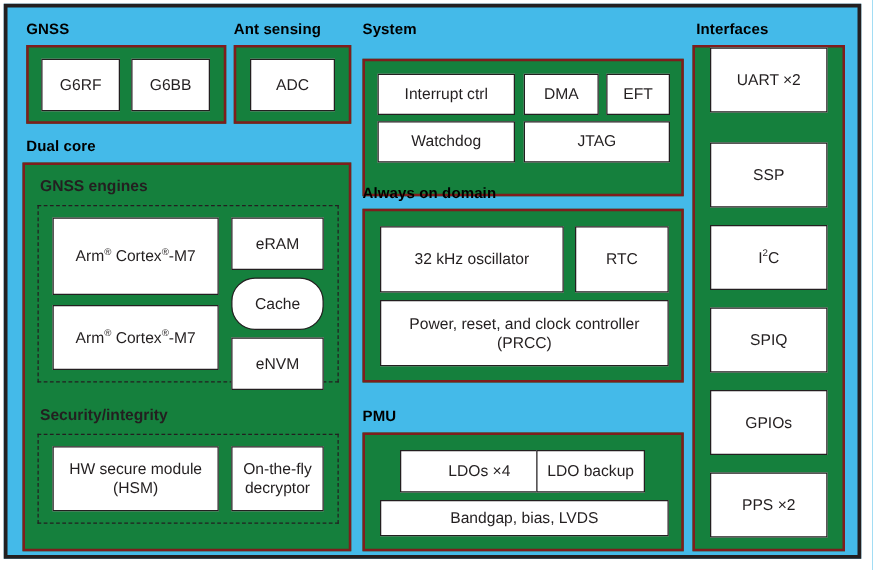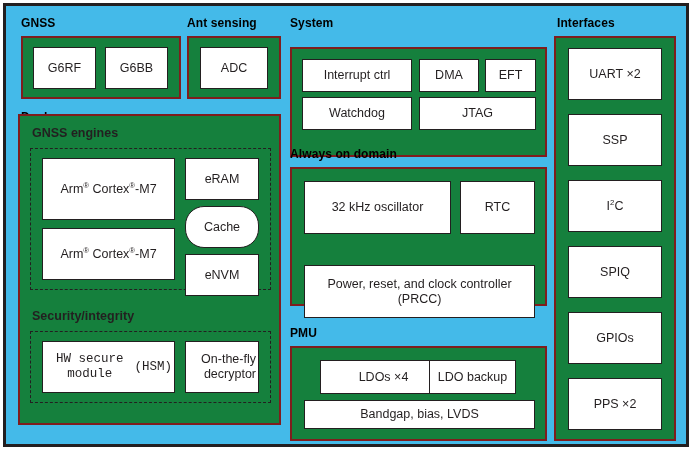--- a/index.html
+++ b/index.html
@@ -71,45 +71,45 @@
 
   <div class="coltitle" style="left:15px;top:10px;">GNSS</div>
 
   <div class="panel" style="left:15px;top:30px;width:160px;height:63px;">
     <div class="box" style="left:10px;top:9px;width:63px;height:42px;">G6RF</div>
     <div class="box" style="left:82px;top:9px;width:63px;height:42px;">G6BB</div>
   </div>
 
   <div class="coltitle" style="left:15px;top:104px;">Dual core</div>
 
-  <div class="panel" style="left:12px;top:108px;width:263px;height:311px;">
+  <div class="panel" style="left:12px;top:124px;width:263px;height:311px;">
 
     <div class="subtitle" style="left:12px;top:10px;">GNSS engines</div>
 
     <div class="dashed" style="left:10px;top:32px;width:241px;height:142px;"></div>
 
     <div class="box" style="left:22px;top:42px;width:133px;height:62px;">
       <span>Arm<sup>®</sup> Cortex<sup>®</sup>-M7</span>
     </div>
     <div class="box" style="left:22px;top:112px;width:133px;height:52px;">
       <span>Arm<sup>®</sup> Cortex<sup>®</sup>-M7</span>
     </div>
     <div class="box" style="left:165px;top:42px;width:74px;height:42px;">eRAM</div>
     <div class="box" style="left:165px;top:90px;width:74px;height:42px;border-radius:19px;">Cache</div>
     <div class="box" style="left:165px;top:138px;width:74px;height:42px;">eNVM</div>
 
     <div class="subtitle" style="left:12px;top:193px;">Security/integrity</div>
 
     <div class="dashed" style="left:10px;top:215px;width:241px;height:72px;"></div>
 
-    <div class="box" style="left:22px;top:225px;width:133px;height:52px;font-family:Liberation Mono, monospace;">
+    <div class="box" style="left:22px;top:225px;width:133px;height:52px;flex-direction:column;">
       <span>HW secure module</span>
       <span>(HSM)</span>
     </div>
-    <div class="box" style="left:165px;top:225px;width:74px;height:52px;flex-direction:column;align-items:flex-end;">
+    <div class="box" style="left:165px;top:225px;width:74px;height:52px;flex-direction:column;">
       <span>On-the-fly</span>
       <span>decryptor</span>
     </div>
   </div>
 
   <div class="coltitle" style="left:181px;top:10px;">Ant sensing</div>
 
   <div class="panel" style="left:181px;top:30px;width:94px;height:63px;">
     <div class="box" style="left:11px;top:9px;width:68px;height:42px;">ADC</div>
   </div>
@@ -122,38 +122,38 @@
     <div class="box" style="left:193px;top:10px;width:51px;height:33px;">EFT</div>
     <div class="box" style="left:10px;top:48px;width:110px;height:33px;">Watchdog</div>
     <div class="box" style="left:127px;top:48px;width:117px;height:33px;">JTAG</div>
   </div>
 
   <div class="coltitle" style="left:284px;top:141px;">Always on domain</div>
 
   <div class="panel" style="left:284px;top:161px;width:257px;height:139px;">
     <div class="box" style="left:12px;top:12px;width:147px;height:53px;">32 kHz oscillator</div>
     <div class="box" style="left:168px;top:12px;width:75px;height:53px;">RTC</div>
-    <div class="box" style="left:12px;top:71px;width:231px;height:53px;flex-direction:column;margin-top:25px;">
+    <div class="box" style="left:12px;top:71px;width:231px;height:53px;flex-direction:column;">
       <span>Power, reset, and clock controller</span>
       <span>(PRCC)</span>
     </div>
   </div>
 
   <div class="coltitle" style="left:284px;top:320px;">PMU</div>
 
   <div class="panel" style="left:284px;top:340px;width:257px;height:95px;">
     <div class="box" style="left:28px;top:12px;width:127px;height:34px;">LDOs ×4</div>
     <div class="box" style="left:137px;top:12px;width:87px;height:34px;">LDO backup</div>
     <div class="box" style="left:12px;top:52px;width:231px;height:29px;">Bandgap, bias, LVDS</div>
   </div>
 
   <div class="coltitle" style="left:551px;top:10px;">Interfaces</div>
 
   <div class="panel" style="left:548px;top:30px;width:122px;height:405px;">
-    <div class="box" style="left:12px;top:10px;width:94px;height:52px;">UART ×2</div>
+    <div class="box" style="left:12px;top:0;width:94px;height:52px;">UART ×2</div>
     <div class="box" style="left:12px;top:76px;width:94px;height:52px;">SSP</div>
     <div class="box" style="left:12px;top:142px;width:94px;height:52px;">
       <span>I<sup>2</sup>C</span>
     </div>
     <div class="box" style="left:12px;top:208px;width:94px;height:52px;">SPIQ</div>
     <div class="box" style="left:12px;top:274px;width:94px;height:52px;">GPIOs</div>
     <div class="box" style="left:12px;top:340px;width:94px;height:52px;">PPS ×2</div>
   </div>
 
 </div>

